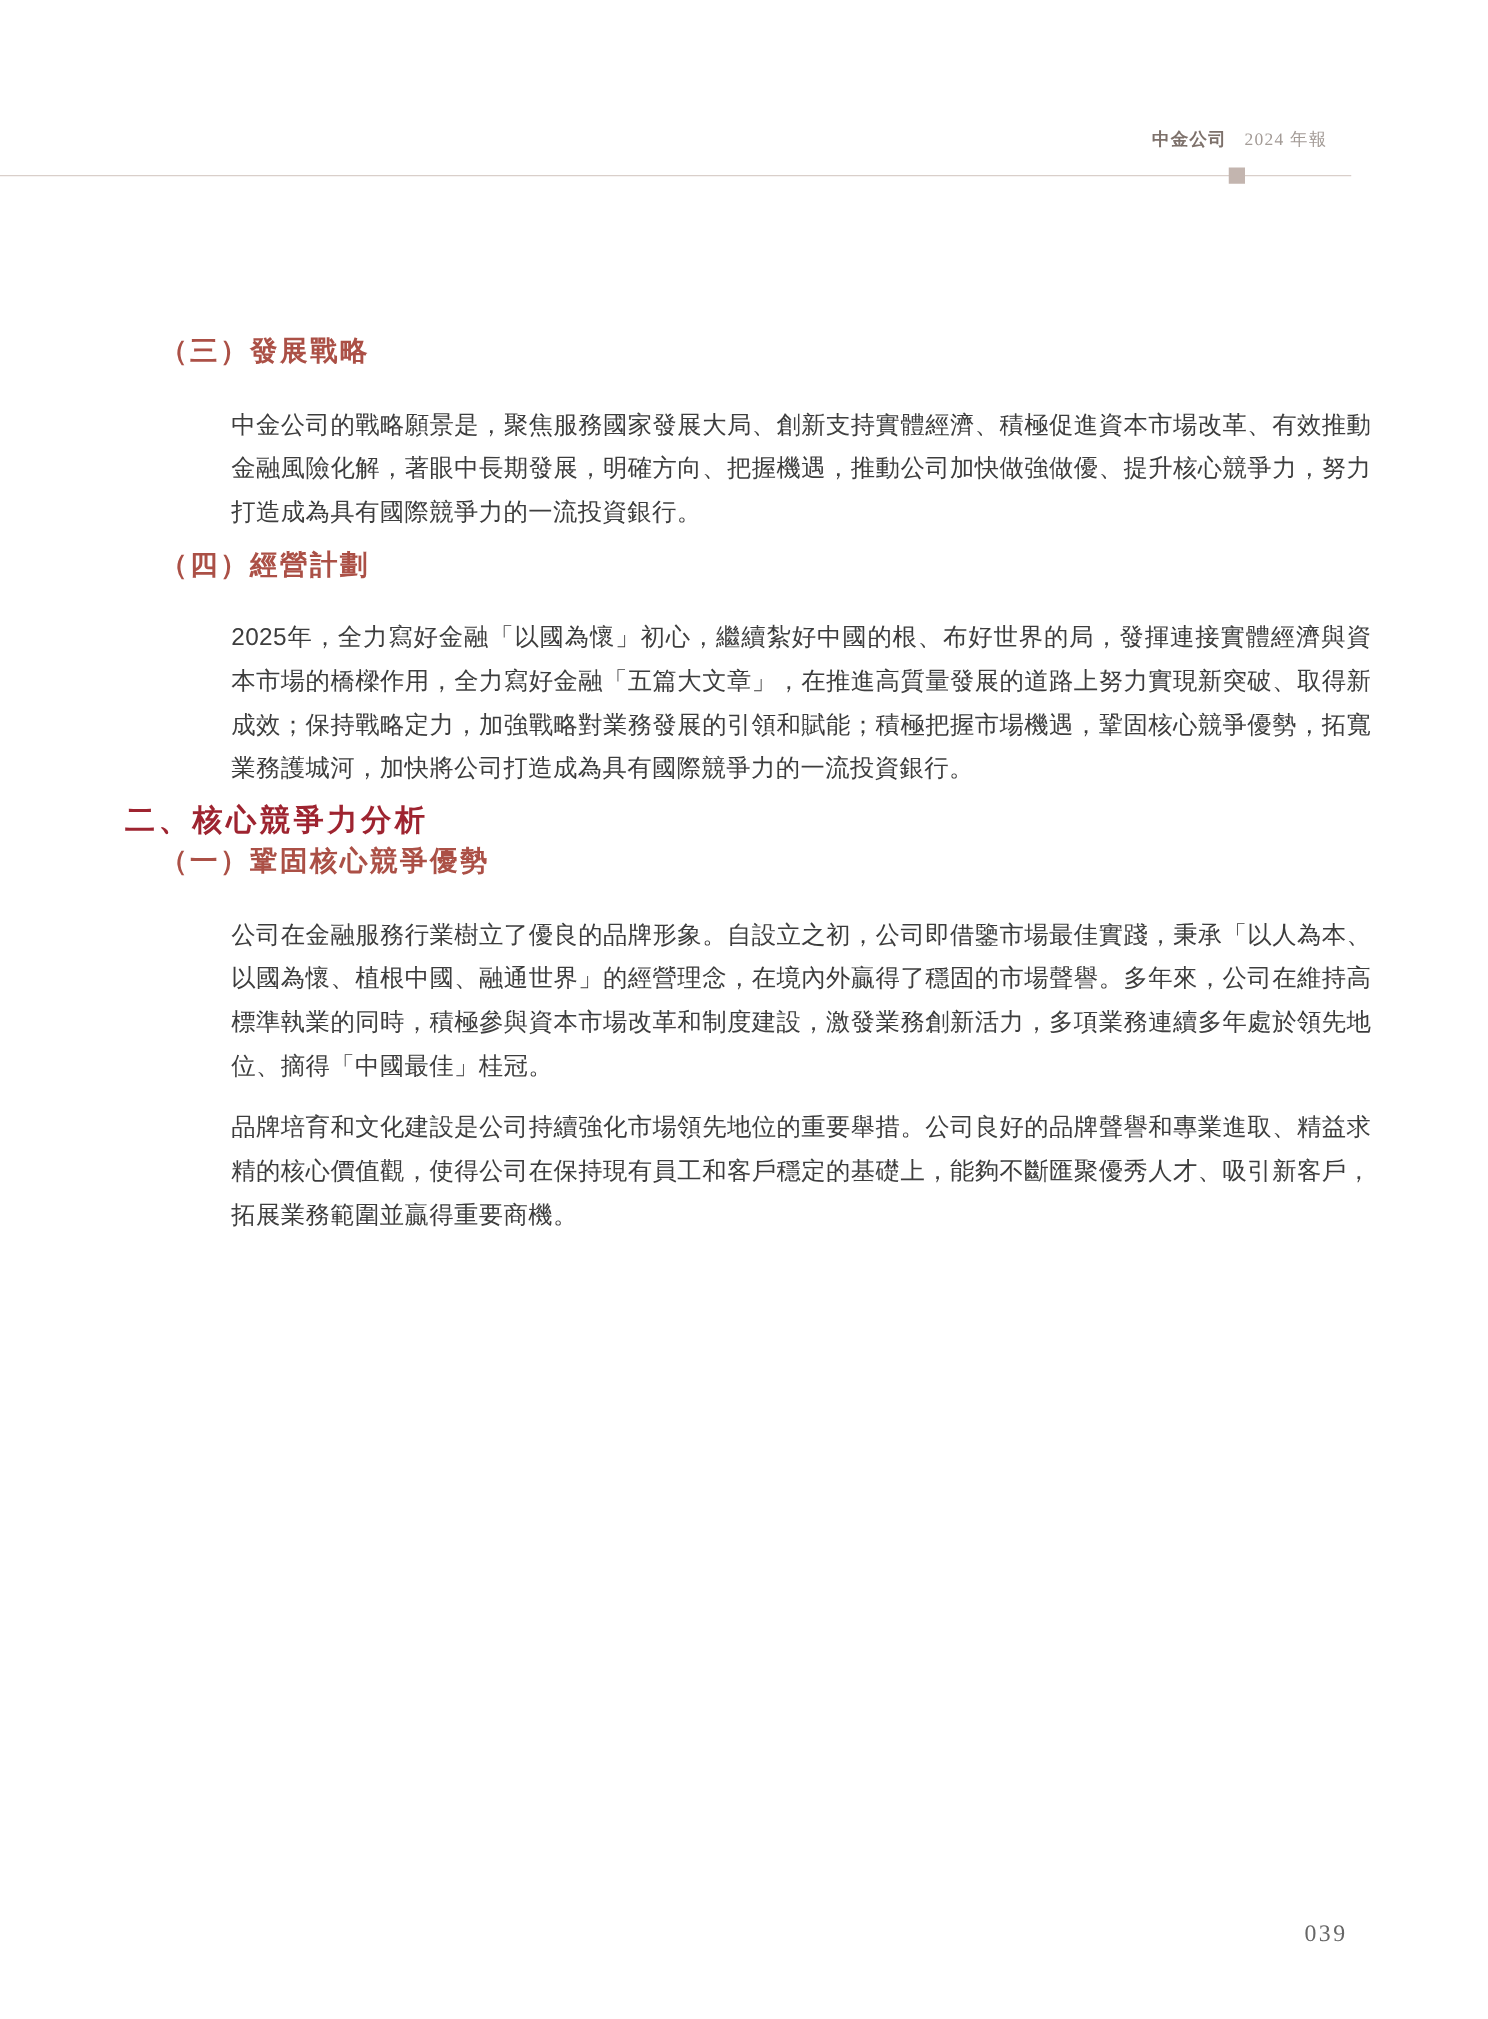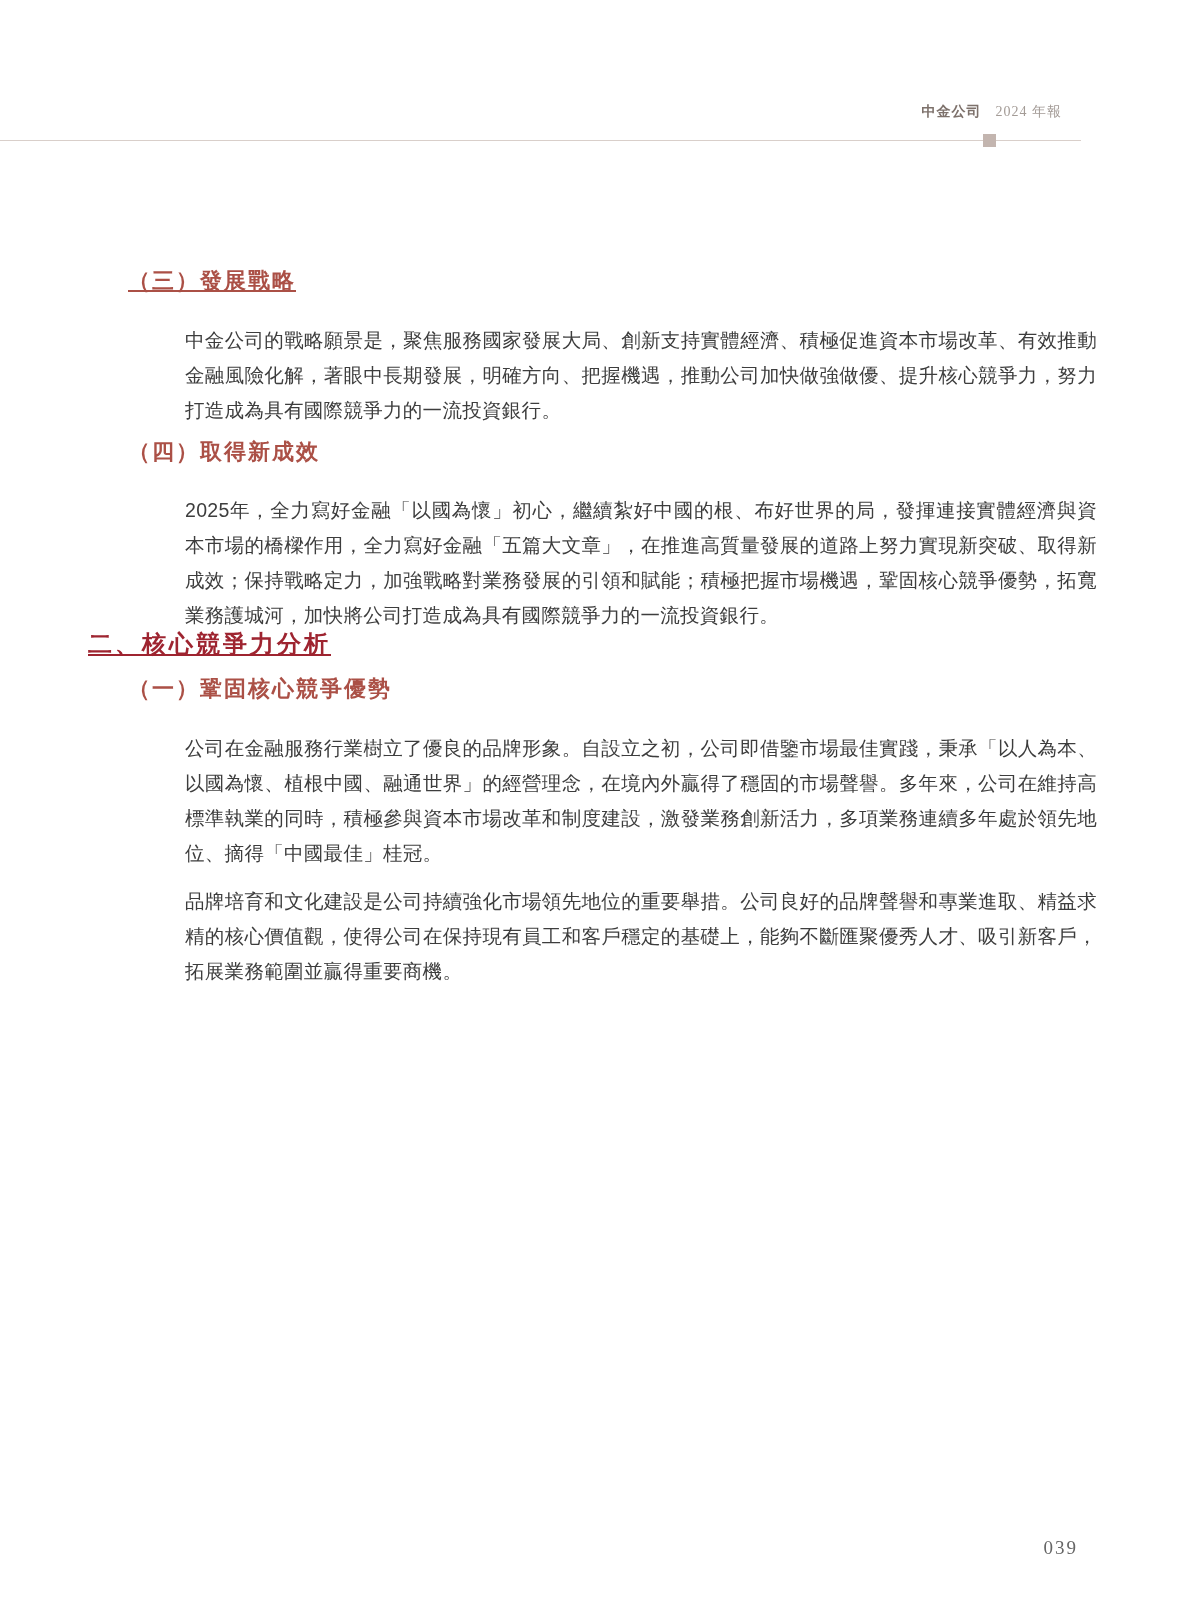--- a/index.html
+++ b/index.html
@@ -53,27 +53,26 @@
     margin: 0;
     color: #ab5046;
     font-size: 22px;
     font-weight: 700;
     letter-spacing: 2px;
     white-space: nowrap;
   }
   .main-heading {
     position: absolute;
     left: 88px;
-    margin: 0;
+    margin: 12px;
     color: #9e2430;
     font-size: 24px;
     font-weight: 700;
     letter-spacing: 3px;
     white-space: nowrap;
-    text-decoration: underline;
   }
   .body-para {
     position: absolute;
     left: 168px;
     width: 912px;
     margin: 17px;
     color: #3d3d3d;
     font-size: 19.5px;
     line-height: 35px;
     text-align: justify;
@@ -91,24 +90,24 @@
 </style>
 </head>
 <body>
 
 <div class="page-header">
   <span class="header-company">中金公司</span><span class="header-report">2024 年報</span>
 </div>
 <div class="header-rule"></div>
 <div class="header-rule-square"></div>
 
-<h3 class="sub-heading" style="top: 266px; text-decoration: underline;">（三）發展戰略</h3>
+<h3 class="sub-heading" style="top: 266px;">（三）發展戰略</h3>
 <p class="body-para" style="top: 306px;">中金公司的戰略願景是，聚焦服務國家發展大局、創新支持實體經濟、積極促進資本市場改革、有效推動金融風險化解，著眼中長期發展，明確方向、把握機遇，推動公司加快做強做優、提升核心競爭力，努力打造成為具有國際競爭力的一流投資銀行。</p>
 
-<h3 class="sub-heading" style="top: 437px;">（四）取得新成效</h3>
+<h3 class="sub-heading" style="top: 437px;">（四）經營計劃</h3>
 <p class="body-para" style="top: 476px;">2025年，全力寫好金融「以國為懷」初心，繼續紮好中國的根、布好世界的局，發揮連接實體經濟與資本市場的橋樑作用，全力寫好金融「五篇大文章」，在推進高質量發展的道路上努力實現新突破、取得新成效；保持戰略定力，加強戰略對業務發展的引領和賦能；積極把握市場機遇，鞏固核心競爭優勢，拓寬業務護城河，加快將公司打造成為具有國際競爭力的一流投資銀行。</p>
 
 <h2 class="main-heading" style="top: 628px;">二、核心競爭力分析</h2>
 
 <h3 class="sub-heading" style="top: 674px;">（一）鞏固核心競爭優勢</h3>
 <p class="body-para" style="top: 714px;">公司在金融服務行業樹立了優良的品牌形象。自設立之初，公司即借鑒市場最佳實踐，秉承「以人為本、以國為懷、植根中國、融通世界」的經營理念，在境內外贏得了穩固的市場聲譽。多年來，公司在維持高標準執業的同時，積極參與資本市場改革和制度建設，激發業務創新活力，多項業務連續多年處於領先地位、摘得「中國最佳」桂冠。</p>
 <p class="body-para" style="top: 869px; font-family: Liberation Mono, monospace;">品牌培育和文化建設是公司持續強化市場領先地位的重要舉措。公司良好的品牌聲譽和專業進取、精益求精的核心價值觀，使得公司在保持現有員工和客戶穩定的基礎上，能夠不斷匯聚優秀人才、吸引新客戶，拓展業務範圍並贏得重要商機。</p>
 
 <div class="page-number">039</div>
 

